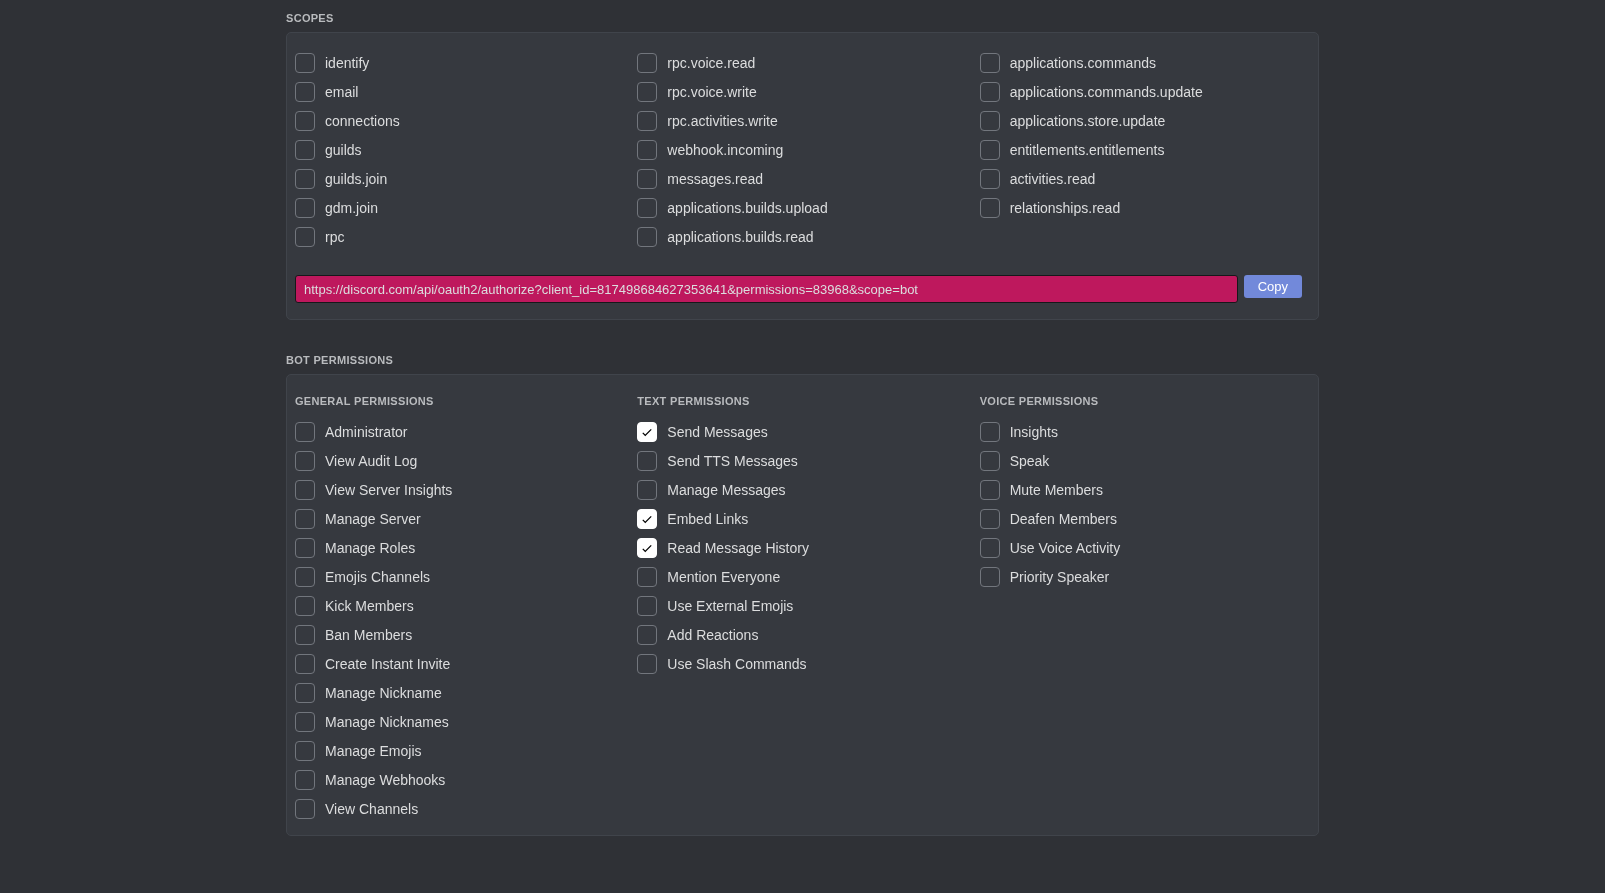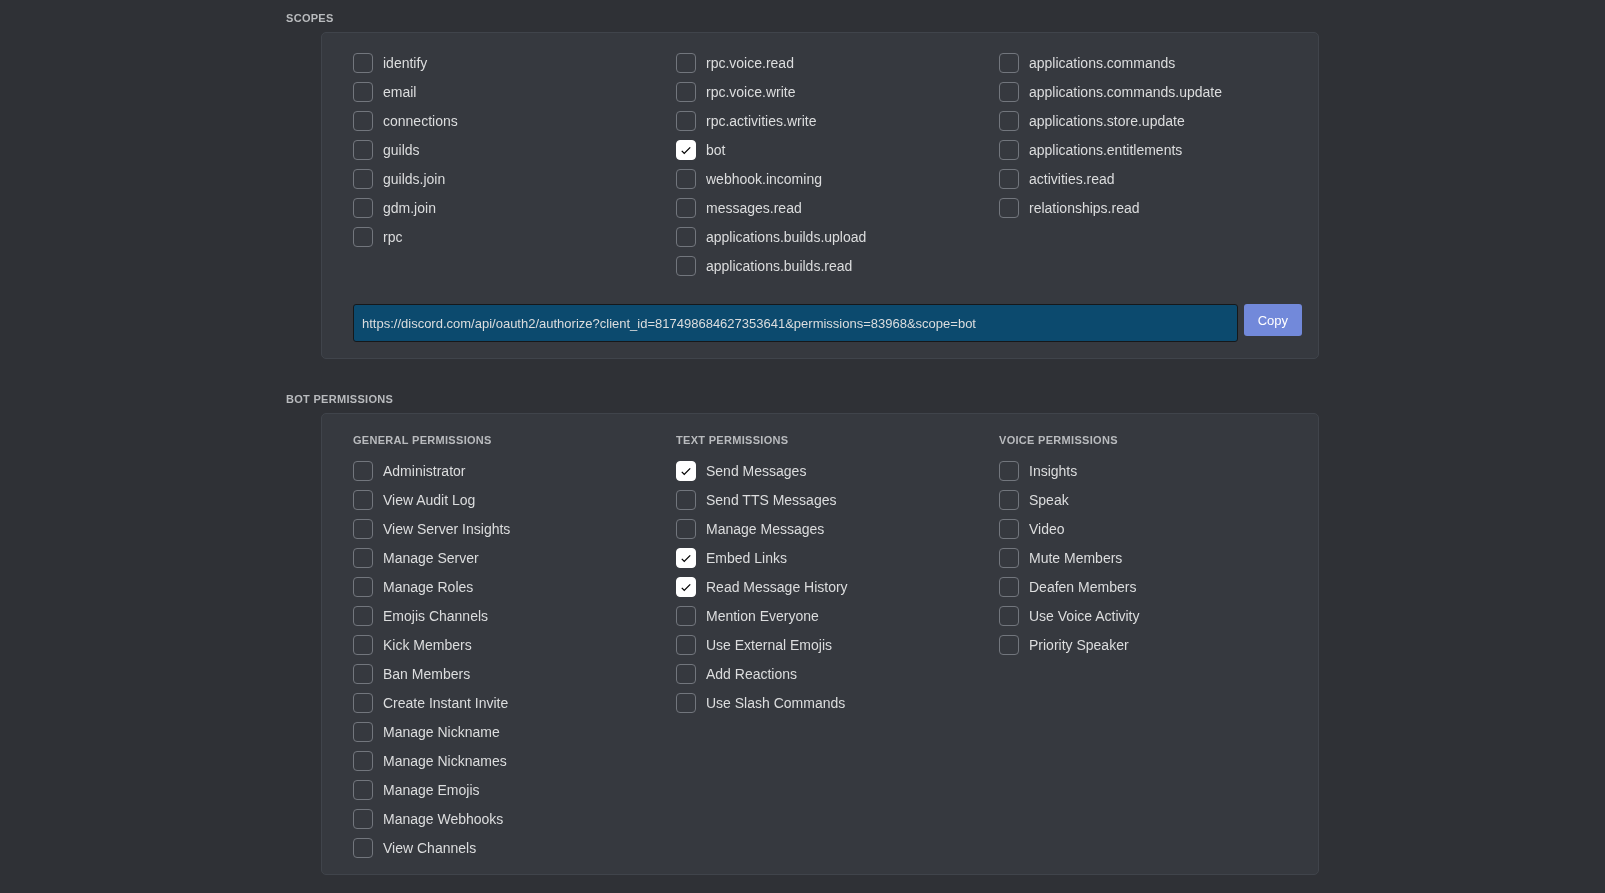--- a/index.html
+++ b/index.html
@@ -17,22 +17,21 @@
     font-weight: 700;
     letter-spacing: .3px;
     color: #b9bbbe;
     text-transform: uppercase;
     margin: 12px 0 8px 0;
   }
   .panel {
     border: 1px solid #40444b;
     border-radius: 5px;
     background: #36393F;
-    padding: 20px 16px 16px 31px;
-    margin-left: 35px;
+    padding: 20px 16px 16px 8px;
   }
   .scopes-grid {
     display: grid;
     grid-template-columns: repeat(3, 1fr);
     column-gap: 20px;
   }
   .scope-col { display: flex; flex-direction: column; gap: 9px; }
   .chk-row { display: flex; align-items: center; gap: 10px; }
   .chk {
     width: 20px; height: 20px;
@@ -49,37 +48,37 @@
   .chk.checked svg { display: block; }
   .chk-label { font-size: 14px; color: #dcddde; }
   .url-row {
     margin-top: 28px;
     display: flex;
     gap: 6px;
     align-items: stretch;
   }
   .url-input {
     flex: 1;
-    background: #0c4a6e;
+    background: #be185d;
     border: 1px solid #16181a;
     border-radius: 3px;
     padding: 8px 8px;
     color: #dcddde;
     font-size: 13px;
-    height: 38px;
+    height: 28px;
   }
   .copy-btn {
     background: #7289da;
     border: none;
     color: #fff;
     font-size: 13px;
     padding: 0 14px;
     border-radius: 3px;
     cursor: pointer;
-    height: 32px;
+    height: 23px;
   }
   .perm-grid {
     display: grid;
     grid-template-columns: repeat(3, 1fr);
     column-gap: 20px;
   }
   .perm-col { display: flex; flex-direction: column; gap: 9px; }
   .perm-heading {
     font-size: 11px;
     font-weight: 700;
@@ -134,28 +133,20 @@
           </div>
           <div class="chk-row">
             <div class="chk"></div>
             <span class="chk-label">rpc.voice.write</span>
           </div>
           <div class="chk-row">
             <div class="chk"></div>
             <span class="chk-label">rpc.activities.write</span>
           </div>
           <div class="chk-row">
-            <div class="chk checked">
-              <svg viewBox="0 0 24 24">
-                <path fill="currentColor" d="M9 16.2l-3.5-3.5L4 14.2l5 5 11-11-1.5-1.5z"></path>
-              </svg>
-            </div>
-            <span class="chk-label">bot</span>
-          </div>
-          <div class="chk-row">
             <div class="chk"></div>
             <span class="chk-label">webhook.incoming</span>
           </div>
           <div class="chk-row">
             <div class="chk"></div>
             <span class="chk-label">messages.read</span>
           </div>
           <div class="chk-row">
             <div class="chk"></div>
             <span class="chk-label">applications.builds.upload</span>
@@ -173,21 +164,21 @@
           <div class="chk-row">
             <div class="chk"></div>
             <span class="chk-label">applications.commands.update</span>
           </div>
           <div class="chk-row">
             <div class="chk"></div>
             <span class="chk-label">applications.store.update</span>
           </div>
           <div class="chk-row">
             <div class="chk"></div>
-            <span class="chk-label">applications.entitlements</span>
+            <span class="chk-label">entitlements.entitlements</span>
           </div>
           <div class="chk-row">
             <div class="chk"></div>
             <span class="chk-label">activities.read</span>
           </div>
           <div class="chk-row">
             <div class="chk"></div>
             <span class="chk-label">relationships.read</span>
           </div>
         </div>
@@ -316,24 +307,20 @@
           <div class="chk-row">
             <div class="chk"></div>
             <span class="chk-label">Insights</span>
           </div>
           <div class="chk-row">
             <div class="chk"></div>
             <span class="chk-label">Speak</span>
           </div>
           <div class="chk-row">
             <div class="chk"></div>
-            <span class="chk-label">Video</span>
-          </div>
-          <div class="chk-row">
-            <div class="chk"></div>
             <span class="chk-label">Mute Members</span>
           </div>
           <div class="chk-row">
             <div class="chk"></div>
             <span class="chk-label">Deafen Members</span>
           </div>
           <div class="chk-row">
             <div class="chk"></div>
             <span class="chk-label">Use Voice Activity</span>
           </div>

